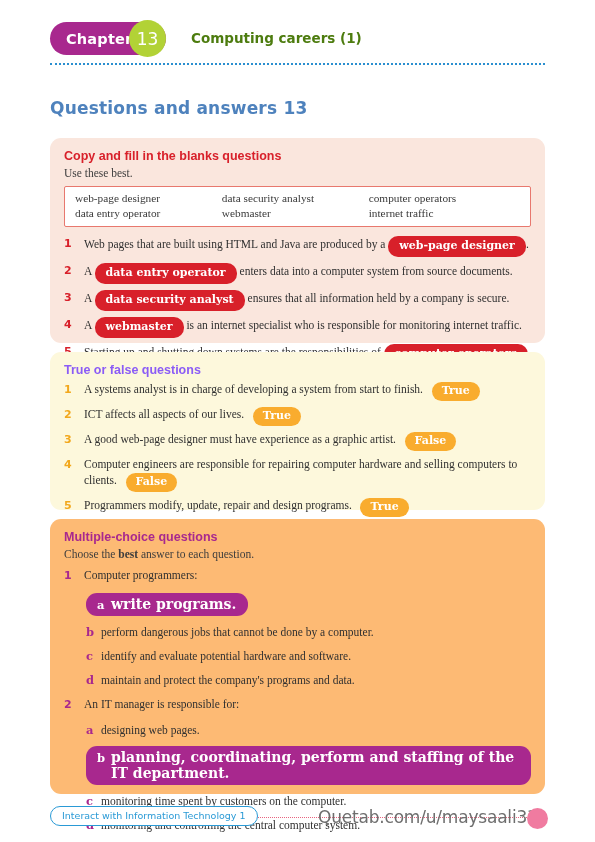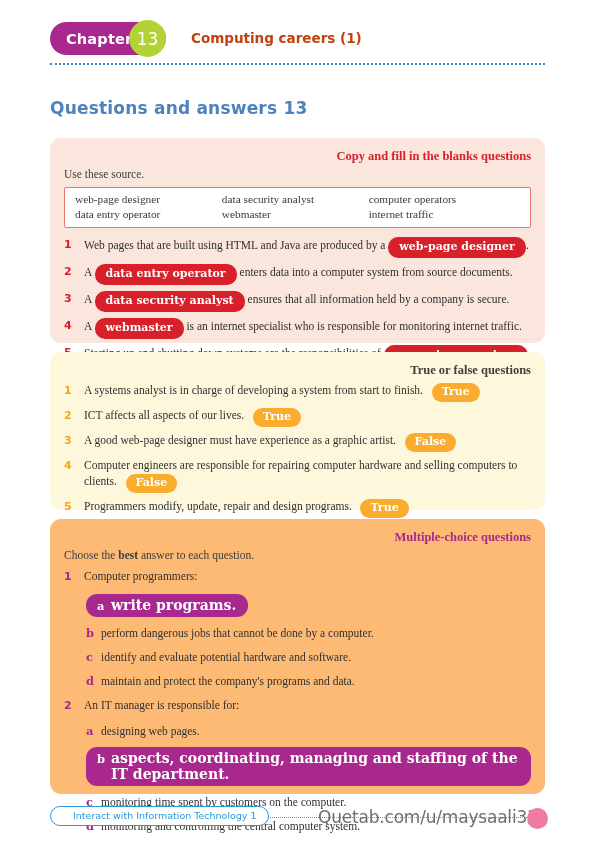--- a/index.html
+++ b/index.html
@@ -56,21 +56,21 @@
   .chapter-num-circle span {
     color: #ffffff;
     font-family: "DejaVu Sans", sans-serif;
     font-weight: normal;
     font-size: 17px;
   }
   .chapter-title {
     position: absolute;
     left: 141px;
     top: 8px;
-    color: #c2410c;
+    color: #4d7c0f;
     font-family: "DejaVu Sans", sans-serif;
     font-weight: bold;
     font-size: 13.5px;
   }
   .header-rule {
     position: absolute;
     left: 50px;
     top: 63px;
     width: 495px;
     height: 0;
@@ -92,38 +92,37 @@
   
   .panel {
     position: absolute;
     left: 50px;
     width: 495px;
     box-sizing: border-box;
     border-radius: 11px;
     padding: 11px 14px 12px 14px;
   }
   .panel-heading {
-    font-family: Liberation Serif, serif;
+    font-family: Liberation Sans, sans-serif;
     font-weight: bold;
     font-size: 12.5px;
     margin: 0 0 4px 0;
-    text-align: right;
   }
   .panel-subtext {
     font-size: 11.5px;
     color: #3d3d3d;
     margin: 0 0 7px 0;
   }
 
   .panel-pink   { top: 138px;  height: 205px; background: #fae6dd; }
   .panel-yellow { top: 352px;  height: 158px; background: #fdf8dc; }
   .panel-purple { top: 519px;  height: 275px; background: #fdba74; }
 
   .heading-pink   { color: #d8202a; }
-  .heading-yellow { color: #404040; }
+  .heading-yellow { color: #8b5cf6; }
   .heading-purple { color: #a8288e; }
 
   
   .wordbank {
     border: 1.4px solid #e8786e;
     background: #ffffff;
     border-radius: 2px;
     padding: 4px 10px 5px 10px;
     margin: 0 0 8px 0;
     display: flex;
@@ -233,21 +232,21 @@
     width: 495px;
     height: 24px;
   }
   .footer-pill {
     position: absolute;
     left: 0;
     top: 0;
     border: 1.4px solid #2a9ad6;
     border-radius: 11px;
     background: #ffffff;
-    padding: 3px 11px 4px 22px;
+    padding: 3px 11px 4px 11px;
     color: #2a9ad6;
     font-family: "DejaVu Sans", sans-serif;
     font-size: 9.5px;
     white-space: nowrap;
   }
   .footer-rule {
     position: absolute;
     left: 185px;
     right: 0;
     top: 11px;
@@ -285,21 +284,21 @@
     <span>13</span>
   </div>
   <div class="chapter-title">Computing careers (1)</div>
 </div>
 <div class="header-rule"></div>
 
 <div class="page-title">Questions and answers 13</div>
 
 <div class="panel panel-pink">
   <div class="panel-heading heading-pink">Copy and fill in the blanks questions</div>
-  <div class="panel-subtext">Use these source.</div>
+  <div class="panel-subtext">Use these best.</div>
 
   <div class="wordbank">
     <div class="wordbank-col">
       <div>web-page designer</div>
       <div>data entry operator</div>
     </div>
     <div class="wordbank-col">
       <div>data security analyst</div>
       <div>webmaster</div>
     </div>
@@ -400,21 +399,21 @@
     <span class="qtext">An IT manager is responsible for:</span>
   </div>
 
   <div class="mc-opt">
     <span class="mc-letter">a</span>
     <span class="mc-label">designing web pages.</span>
   </div>
 
   <div class="mc-opt-highlight">
     <span class="mc-letter">b</span>
-    <span class="mc-label">aspects, coordinating, managing and staffing of the IT department.</span>
+    <span class="mc-label">planning, coordinating, perform and staffing of the IT department.</span>
   </div>
 
   <div class="mc-opt">
     <span class="mc-letter">c</span>
     <span class="mc-label">monitoring time spent by customers on the computer.</span>
   </div>
 
   <div class="mc-opt">
     <span class="mc-letter">d</span>
     <span class="mc-label">monitoring and controlling the central computer system.</span>

